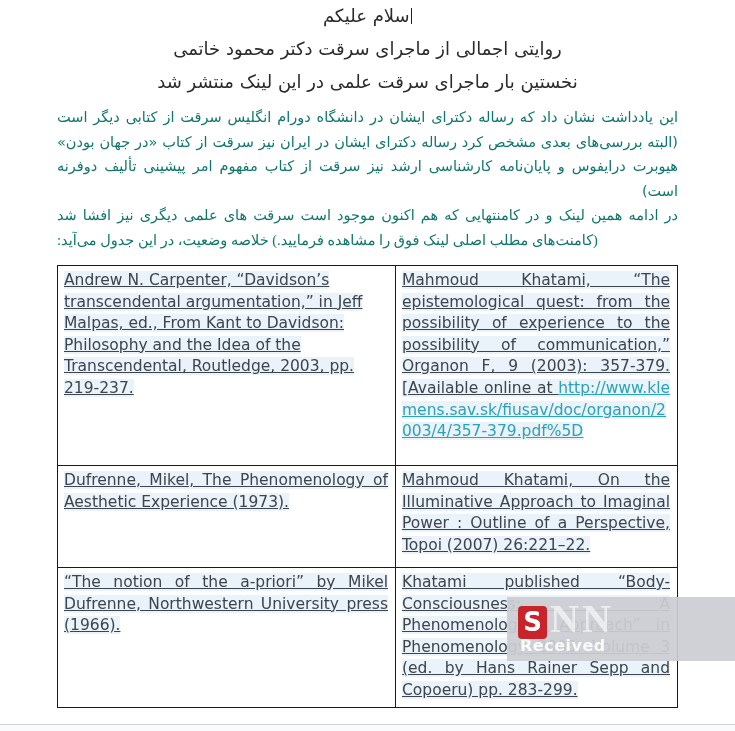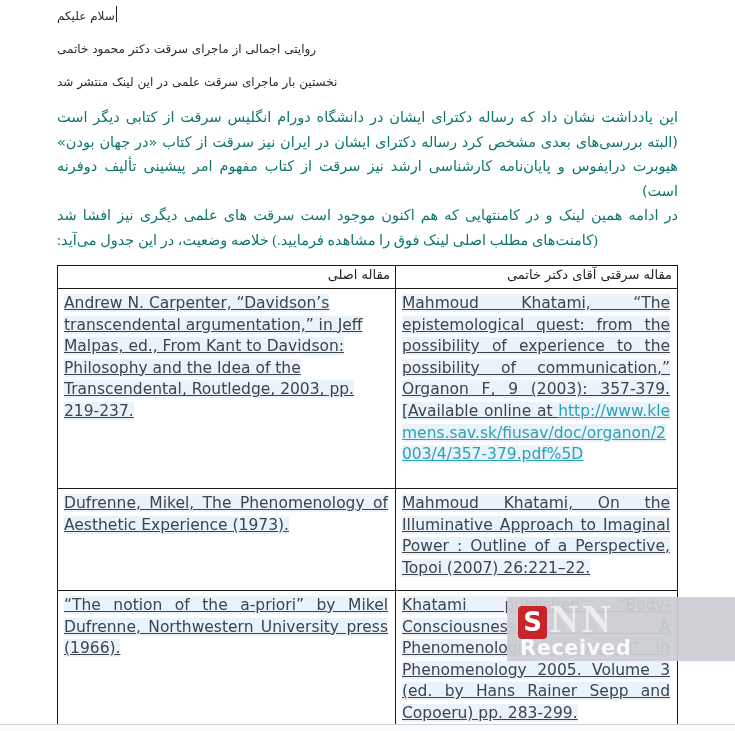--- a/index.html
+++ b/index.html
@@ -3,21 +3,21 @@
 <meta charset="utf-8">
 <style>
   html,body{margin:0;padding:0;}
   body{
     width:735px;height:731px;background:#ffffff;overflow:hidden;position:relative;
     font-family:"DejaVu Sans", sans-serif;
   }
   .page{padding:6px 57px 0 57px;}
 
   
-  .fa{direction:rtl;text-align:left;color:#2b2b2b;font-size:12px;line-height:20px;}
+  .fa{direction:rtl;text-align:center;color:#2b2b2b;font-size:18px;line-height:20px;}
   .fa-head{margin:0 0 13px 0;}
   .caret{display:inline-block;width:1.5px;height:16px;background:#222;vertical-align:-2px;margin-left:1px;}
 
   
   .toplink-wrap{direction:ltr;text-align:left;margin:19px 0 15px 0;font-size:15px;line-height:20px;}
   a.toplink{color:#2c71b0;text-decoration:underline;cursor:pointer;}
 
   
   .fa-para{direction:rtl;color:#0f766e;font-size:14.5px;line-height:24.5px;text-align:justify;}
   .fa-para.last-left{text-align-last:left;font-family:Liberation Serif, serif;}
@@ -33,21 +33,21 @@
   .hl{background:#eaf2fa;}
   a.cell-link{color:#2ba2b6;text-decoration:underline;word-break:break-all;cursor:pointer;}
 
   
   .watermark{position:absolute;left:507px;top:597px;width:228px;height:64px;
     background:rgba(203,206,211,0.93);z-index:5;}
   .wm-s{position:absolute;left:11px;top:9px;width:29px;height:33px;background:#c7242c;border-radius:4px;
     color:#ffffff;font-weight:bold;font-size:26px;line-height:33px;text-align:center;}
   .wm-nn{position:absolute;left:43px;top:0px;font-size:40px;font-weight:bold;
     color:rgba(255,255,255,0.62);letter-spacing:3px;line-height:44px;font-family:Liberation Serif, serif;}
-  .wm-received{position:absolute;left:13px;top:39px;font-size:21px;font-weight:bold;
+  .wm-received{position:absolute;left:13px;top:39px;font-size:16px;font-weight:bold;
     color:rgba(255,255,255,0.88);letter-spacing:0.5px;}
 
   
   .bottom-strip{position:absolute;left:0;right:0;bottom:0;height:6px;background:#fafbfc;
     border-top:1px solid #cfd2d6;z-index:6;}
 </style>
 </head>
 <body>
 
 <div class="page">
@@ -61,24 +61,20 @@
 
   <div class="fa-para last-right">این یادداشت نشان داد که رساله دکترای ایشان در دانشگاه دورام انگلیس سرقت از کتابی دیگر است (البته بررسی‌های بعدی مشخص کرد رساله دکترای ایشان در ایران نیز سرقت از کتاب «در جهان بودن» هیوبرت درایفوس و پایان‌نامه کارشناسی ارشد نیز سرقت از کتاب مفهوم امر پیشینی تألیف دوفرنه است)</div>
   <div class="fa-para last-left">در ادامه همین لینک و در کامنتهایی که هم اکنون موجود است سرقت های علمی دیگری نیز افشا شد (کامنت‌های مطلب اصلی لینک فوق را مشاهده فرمایید.) خلاصه وضعیت، در این جدول می‌آید:</div>
 
   <table class="cmp">
     <colgroup>
         <col style="width:338px">
         <col style="width:282px">
       </colgroup>
     <tbody>
-        <tr>
-      <td class="hdr"><span>مقاله اصلی</span></td>
-      <td class="hdr"><span>مقاله سرقتی آقای دکتر خاتمی</span></td>
-    </tr>
 
     <tr style="height:200px">
       <td class="cell-en left">
         <span class="hl">Andrew N. Carpenter, “Davidson’s transcendental argumentation,” in Jeff Malpas, ed., From Kant to Davidson: Philosophy and the Idea of the Transcendental, Routledge, 2003, pp. 219-237.</span>
       </td>
       <td class="cell-en just">
         <span class="hl"><span>Mahmoud Khatami, “The epistemological quest: from the possibility of experience to the possibility of communication,” Organon F, 9 (2003): 357-379. [Available online at </span><a class="cell-link">http://www.klemens.sav.sk/fiusav/doc/organon/2003/4/357-379.pdf%5D</a></span>
       </td>
     </tr>
 

